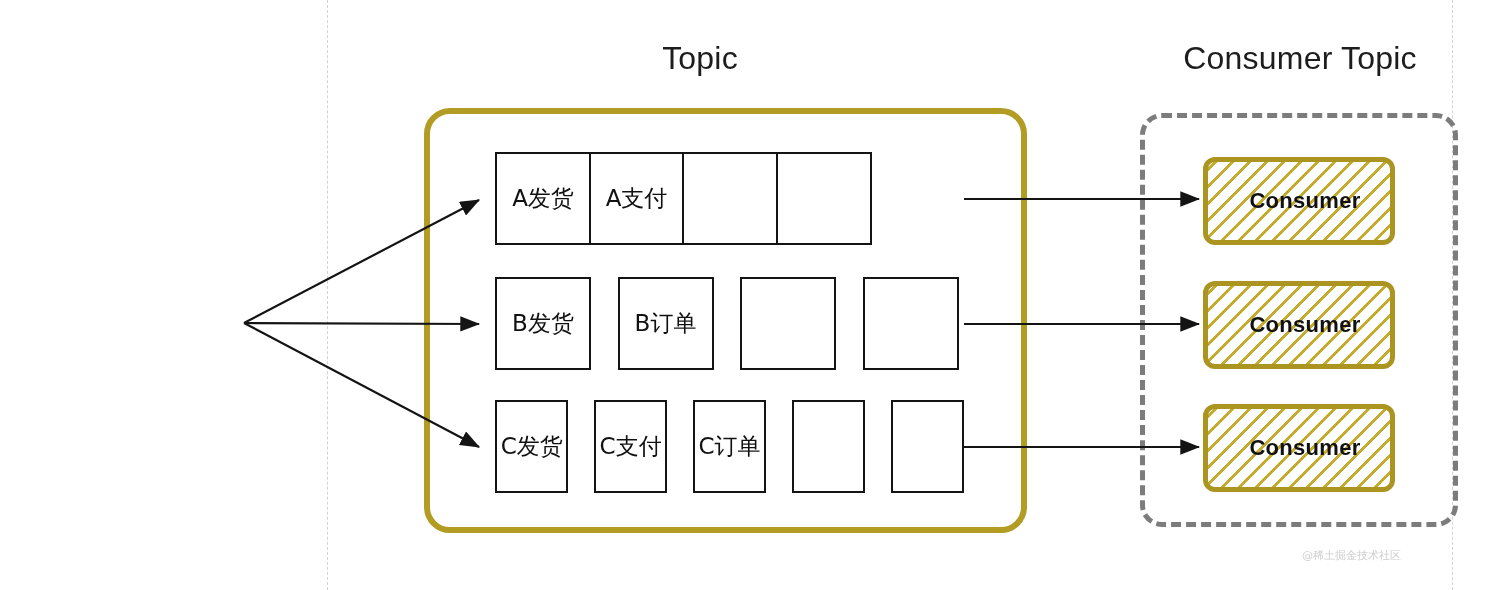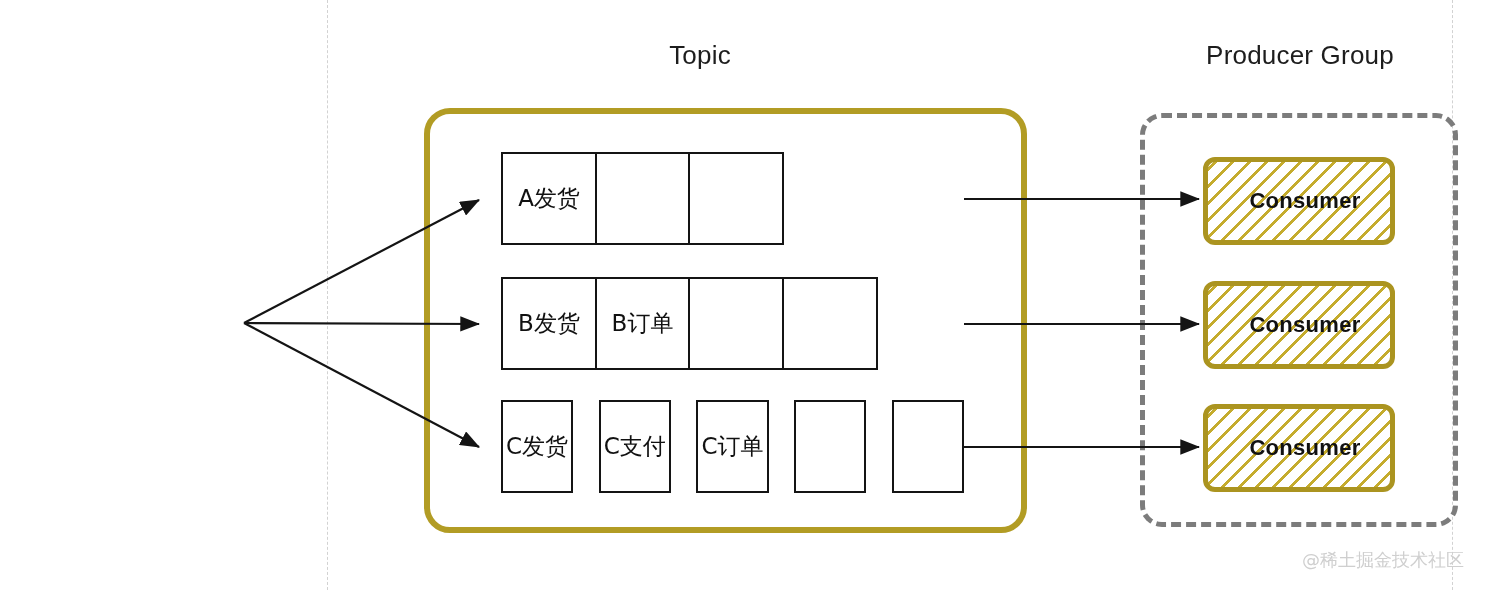--- a/index.html
+++ b/index.html
@@ -27,21 +27,21 @@
     width: 0;
     height: 590px;
     border-left: 1.5px dashed #d2d2d2;
   }
   #guide-left  { left: 327px; }
   #guide-right { left: 1452px; }
 
   
   .section-heading {
     position: absolute;
-    font-size: 26px;
+    font-size: 32px;
     font-weight: 400;
     color: #1d1d1d;
     letter-spacing: .2px;
     white-space: nowrap;
     text-align: center;
   }
   #heading-topic          { left: 600px; top: 40px; width: 200px; }
   #heading-consumer-group { left: 1140px; top: 40px; width: 320px; }
 
   
@@ -103,76 +103,77 @@
 
   
   .partition-row {
     position: absolute;
     left: 484px;
     width: 480px;
     height: 93px;
     display: flex;
   }
   #partition-row-0 { top: 152px; }
-  #partition-row-1 { top: 277px; }
+  #partition-row-1 { top: 277px; gap: 29px; }
   #partition-row-2 { top: 400px; gap: 28px; }
 
   .partition-cell {
     width: 96px;
     height: 93px;
     border: 2.5px solid #141414;
     margin-left: -2.5px;
     display: flex;
     align-items: center;
     justify-content: center;
     background: #ffffff;
     font-size: 23px;
     color: #111111;
     font-family: "DejaVu Sans", "Liberation Sans", sans-serif;
     white-space: nowrap;
   }
-  .partition-cell:first-child { margin-left: 17px; }
+  .partition-cell:first-child { margin-left: 11px; }
 
   
   #arrow-layer {
     position: absolute;
     left: 0; top: 0;
     width: 1512px; height: 590px;
     pointer-events: none;
   }
 
   
   #watermark {
     position: absolute;
     left: 1302px;
     top: 548px;
-    font-size: 18px;
+    font-size: 11px;
     color: #cfcfcf;
     white-space: nowrap;
     font-family: "DejaVu Sans", "Liberation Sans", sans-serif;
   }
 </style>
 </head>
 <body>
 
 <div id="stage">
 
   <div class="guide-line" id="guide-left"></div>
   <div class="guide-line" id="guide-right"></div>
 
   <div class="section-heading" id="heading-topic">Topic</div>
-  <div class="section-heading" id="heading-consumer-group">Producer Group</div>
+  <div class="section-heading" id="heading-consumer-group">Consumer Topic</div>
 
   <div id="topic-container"></div>
 
   <div id="consumer-group-container"></div>
 
 
   <div class="partition-row" id="partition-row-0">
     <div class="partition-cell">A发货</div>
+    <div class="partition-cell">A支付</div>
     <div class="partition-cell"></div>
     <div class="partition-cell"></div>
   </div>
 
   <div class="partition-row" id="partition-row-1">
     <div class="partition-cell">B发货</div>
     <div class="partition-cell">B订单</div>
     <div class="partition-cell"></div>
     <div class="partition-cell"></div>
   </div>

